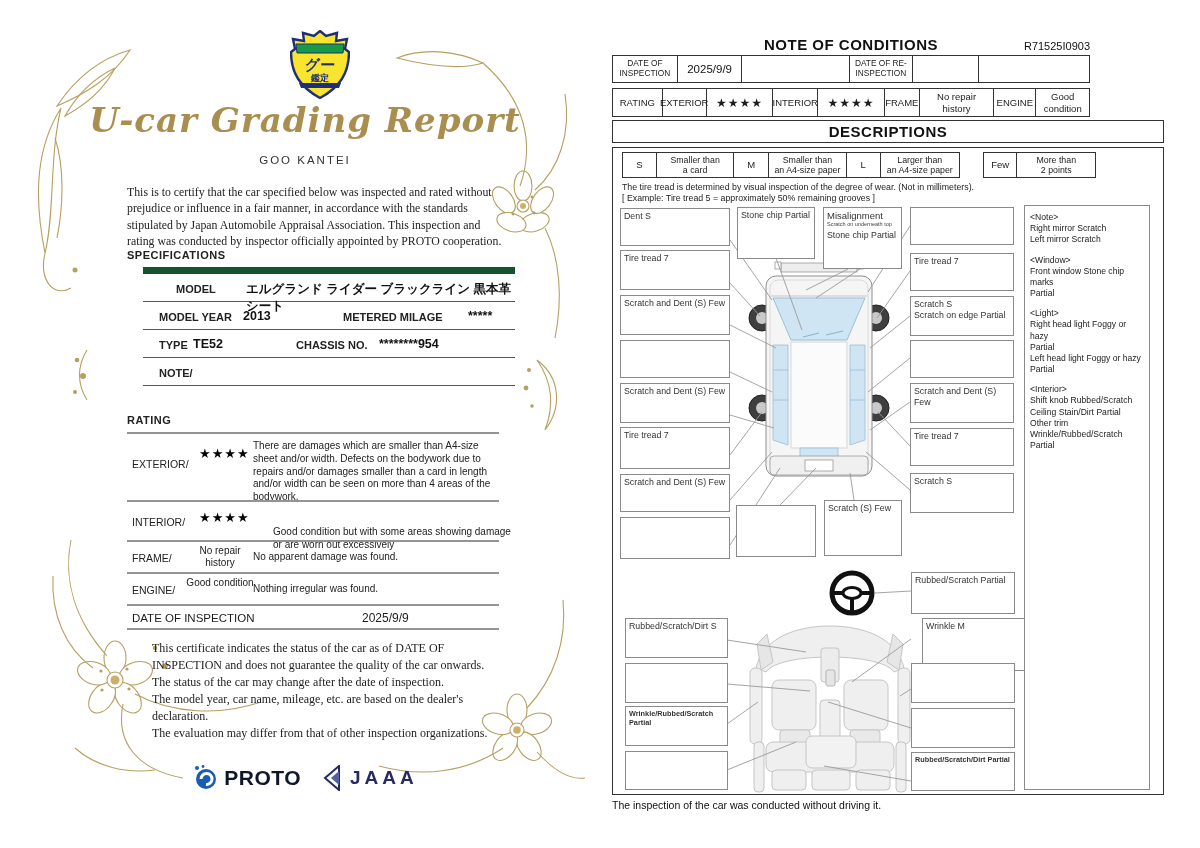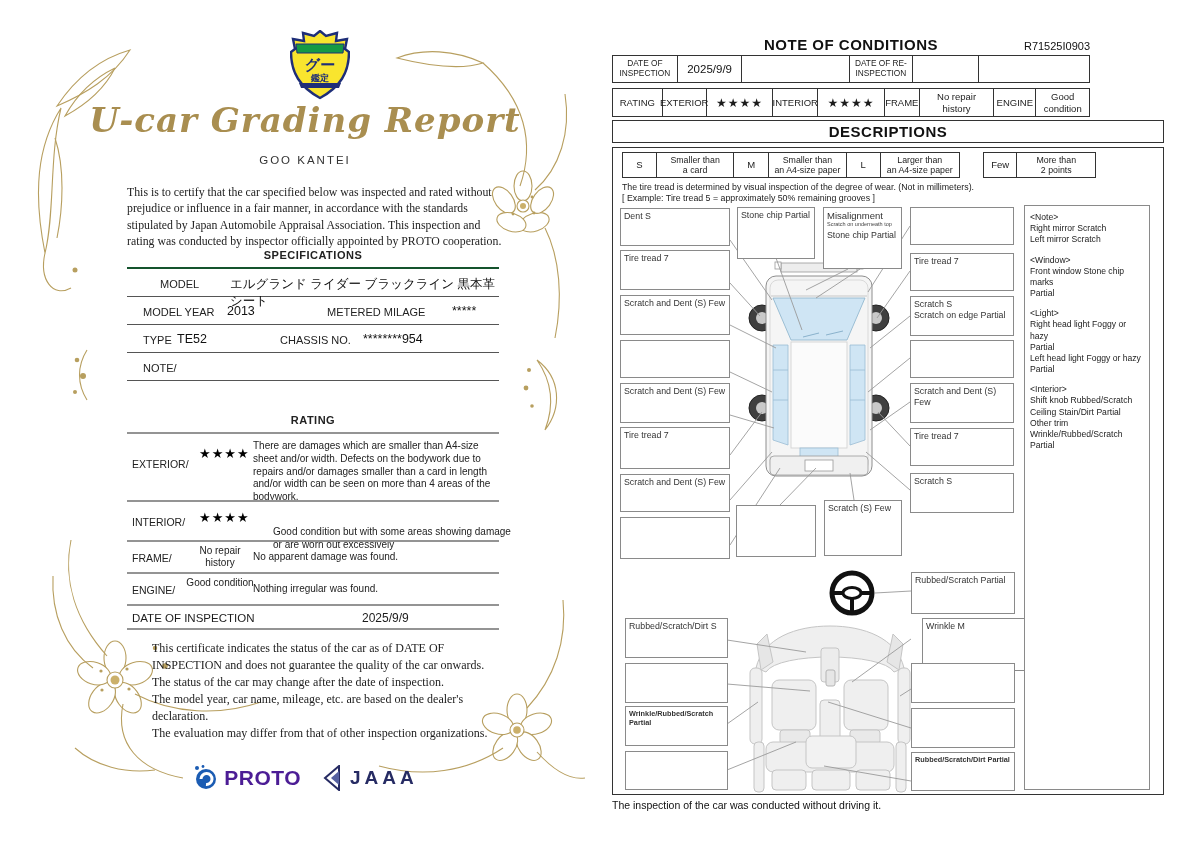--- a/index.html
+++ b/index.html
@@ -16,25 +16,25 @@
 
   .gr-title { position:absolute; left:50px; top:92px; width:480px; text-align:center;
               font-family:"DejaVu Serif", serif; font-style:italic; font-weight:bold;
               font-size:34px; color:#a98e50; letter-spacing:1px; }
   .gr-sub   { position:absolute; left:50px; top:146px; width:480px; text-align:center;
               font-size:11.5px; letter-spacing:2px; color:#333; }
 
   .intro { position:absolute; left:112px; top:176px; width:376px;
            font-family:"Liberation Serif", serif; font-size:11.8px; line-height:1.38; color:#222; }
 
-  .spec-head, .rating-head { position:absolute; left:112px; width:372px; text-align:center;
+  .spec-head, .rating-head { position:absolute; left:112px; width:372px; 
            font-size:11px; font-weight:bold; letter-spacing:.5px; color:#222; }
   .spec-head { top:241px; } .rating-head { top:406px; }
 
-  .spec-table { position:absolute; left:112px; top:259px; width:372px; border-top:2px solid #14532d; }
+  .spec-table { position:absolute; left:128px; top:259px; width:372px; border-top:7px solid #14532d;font-weight:bold; }
   .srow { position:relative; height:28px; border-bottom:1px solid #555; }
   .slabel { position:absolute; font-size:11px; color:#222; top:9px; }
   .sval   { position:absolute; font-size:12.5px; color:#111; top:7px; }
 
   .rating-table { position:absolute; left:112px; top:424px; width:372px; }
   .rrow { position:relative; border-top:2px solid #949494; }
   .rlabel { position:absolute; left:5px; font-size:10.5px; color:#222; }
   .rstars { position:absolute; left:72px; font-size:13px; letter-spacing:1px; color:#000; }
   .rgrade { position:absolute; left:58px; width:70px; text-align:center; font-size:10px; line-height:1.15; color:#222; }
   .rdesc  { position:absolute; left:126px; width:246px; font-size:10px; line-height:1.28; color:#222; }
@@ -42,21 +42,21 @@
   .date-row { position:relative; height:26px; border-top:2px solid #949494; border-bottom:2px solid #949494; }
   .date-row .dlabel { position:absolute; left:5px; top:6px; font-size:11.5px; }
   .date-row .dval   { position:absolute; left:235px; top:5px; font-size:12px; }
 
   .disclaimer { position:absolute; left:137px; top:632px; width:356px;
                 font-family:"Liberation Serif", serif; font-size:12px; line-height:1.42; color:#222; }
 
   .logo-row { position:absolute; left:0; top:756px; width:580px; display:flex; justify-content:center;
               align-items:center; gap:20px; }
   .proto-wrap, .jaaa-wrap { display:flex; align-items:center; gap:5px; }
-  .proto-text { font-size:21px; font-weight:bold; color:#4c1d95; letter-spacing:.5px; }
+  .proto-text { font-size:21px; font-weight:bold; color:#0f172a; letter-spacing:.5px; }
   .jaaa-text  { font-size:19px; font-weight:bold; color:#262b63; letter-spacing:4px; }
 
   
   .page-right { position:absolute; left:600px; top:0; width:600px; height:848px; }
   .noc-title { position:absolute; left:12px; top:36px; width:478px; text-align:center;
                font-size:15px; font-weight:bold; letter-spacing:.5px; color:#111; }
   .report-no { position:absolute; left:300px; top:40px; width:190px; text-align:right; font-size:11px; color:#111; }
 
   .tbl { position:absolute; display:flex; border:1px solid #333; background:#fff; }
   .tbl .cell { border-right:1px solid #333; display:flex; align-items:center; justify-content:center;

